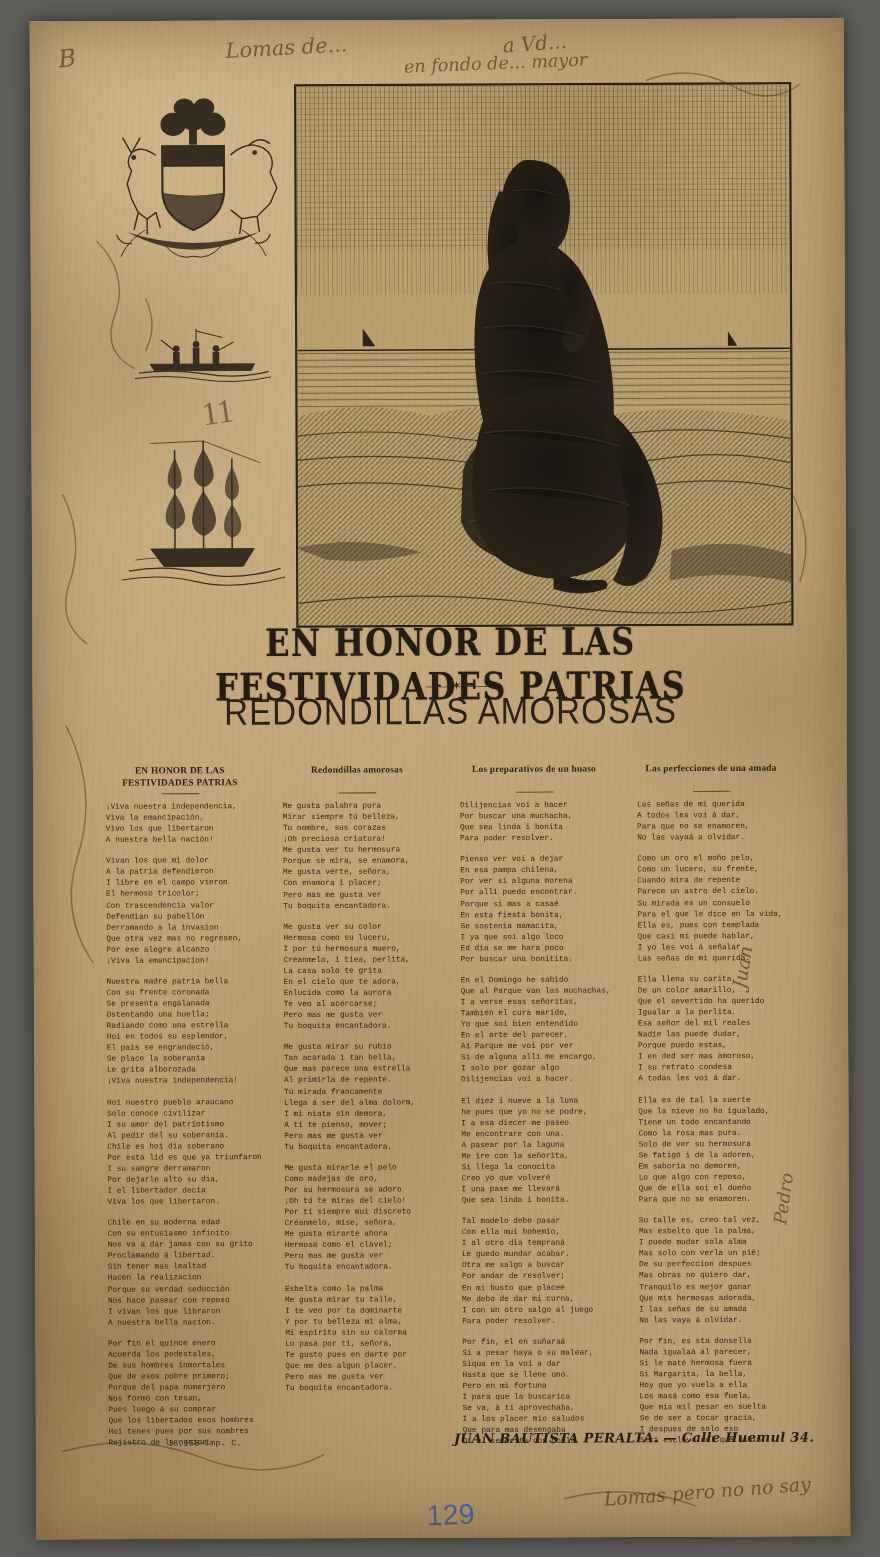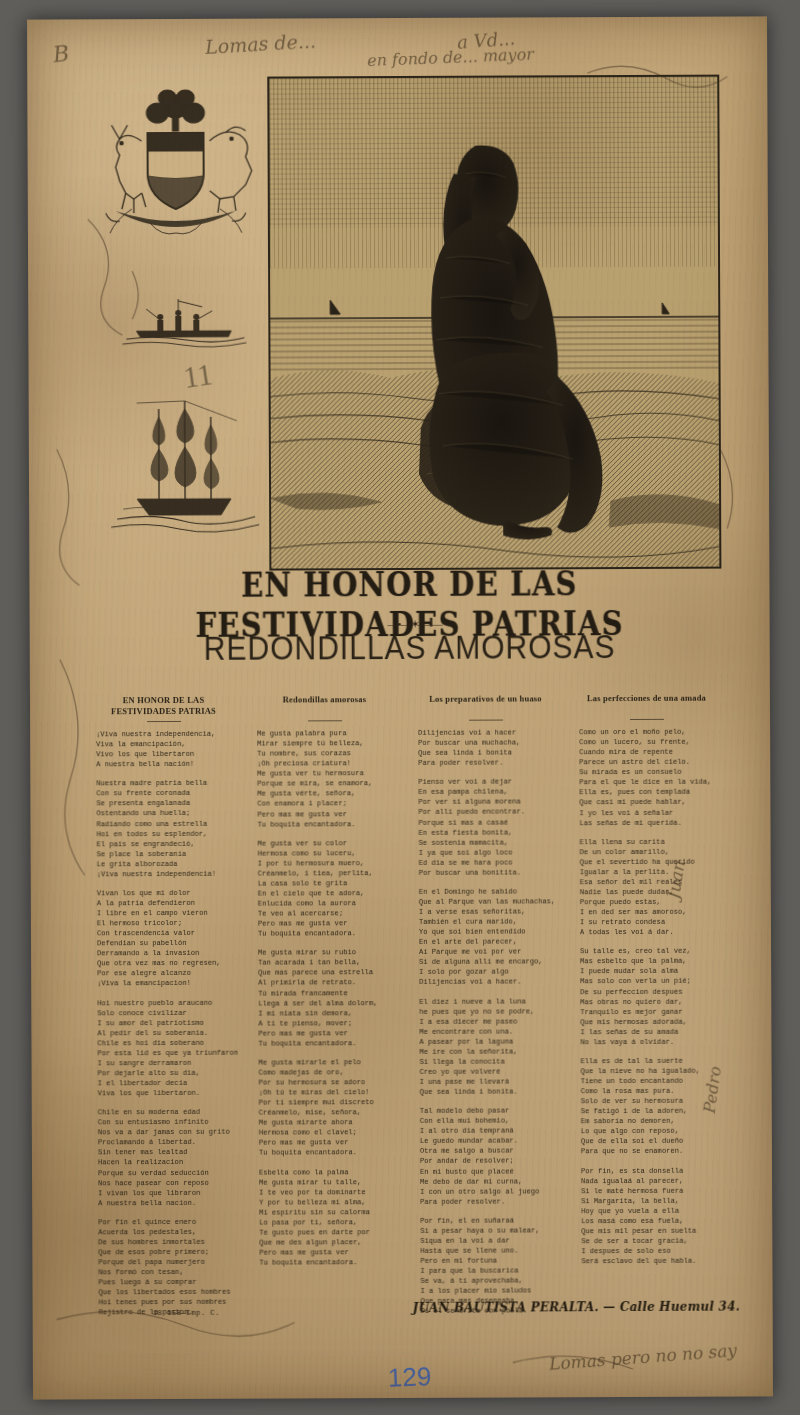--- a/index.html
+++ b/index.html
@@ -401,44 +401,44 @@
       <div class="col">
         <div class="col-head">EN HONOR DE LAS FESTIVIDADES PATRIAS</div>
         <div class="col-rule"></div>
         <div class="stanza">
           <div>¡Viva nuestra independencia,</div>
           <div>Viva la emancipación,</div>
           <div>Vivo los que libertaron</div>
           <div>A nuestra bella nación!</div>
         </div>
         <div class="stanza">
+          <div>Vivan los que mi dolor</div>
+          <div>A la patria defendieron</div>
+          <div>I libre en el campo vieron</div>
+          <div>El hermoso tricolor;</div>
+          <div>Con trascendencia valor</div>
+          <div>Defendian su pabellón</div>
+          <div>Derramando a la invasion</div>
+          <div>Que otra vez mas no regresen,</div>
+          <div>Por ese alegre alcanzo</div>
+          <div>¡Viva la emancipacion!</div>
+        </div>
+        <div class="stanza">
           <div>Nuestra madre patria bella</div>
           <div>Con su frente coronada</div>
           <div>Se presenta engalanada</div>
           <div>Ostentando una huella;</div>
           <div>Radiando como una estrella</div>
           <div>Hoi en todos su esplendor,</div>
           <div>El pais se engrandeció,</div>
           <div>Se place la soberanía</div>
           <div>Le grita alborozada</div>
           <div>¡Viva nuestra independencia!</div>
         </div>
         <div class="stanza">
-          <div>Vivan los que mi dolor</div>
-          <div>A la patria defendieron</div>
-          <div>I libre en el campo vieron</div>
-          <div>El hermoso tricolor;</div>
-          <div>Con trascendencia valor</div>
-          <div>Defendian su pabellón</div>
-          <div>Derramando a la invasion</div>
-          <div>Que otra vez mas no regresen,</div>
-          <div>Por ese alegre alcanzo</div>
-          <div>¡Viva la emancipacion!</div>
-        </div>
-        <div class="stanza">
           <div>Hoi nuestro pueblo araucano</div>
           <div>Solo conoce civilizar</div>
           <div>I su amor del patriotismo</div>
           <div>Al pedir del su soberanía.</div>
           <div>Chile es hoi dia soberano</div>
           <div>Por esta lid es que ya triunfaron</div>
           <div>I su sangre derramaron</div>
           <div>Por dejarle alto su dia,</div>
           <div>I el libertador decía</div>
           <div>Viva los que libertaron.</div>
@@ -493,21 +493,21 @@
           <div>En el cielo que te adora,</div>
           <div>Enlucida como la aurora</div>
           <div>Te veo al acercarse;</div>
           <div>Pero mas me gusta ver</div>
           <div>Tu boquita encantadora.</div>
         </div>
         <div class="stanza">
           <div>Me gusta mirar su rubio</div>
           <div>Tan acarada i tan bella,</div>
           <div>Que mas parece una estrella</div>
-          <div>Al primirla de retrato.</div>
+          <div>Al primirla de repente.</div>
           <div>Tú mirada francamente</div>
           <div>Llega á ser del alma dolorm,</div>
           <div>I mi niata sin demora,</div>
           <div>A tí te pienso, mover;</div>
           <div>Pero mas me gusta ver</div>
           <div>Tu boquita encantadora.</div>
         </div>
         <div class="stanza">
           <div>Me gusta mirarle el pelo</div>
           <div>Como madejas de oro,</div>
@@ -603,20 +603,26 @@
           <div>I a los placer mio saludos</div>
           <div>Que para mas desengaba</div>
           <div>Dí el señorita con pobla.</div>
         </div>
       </div>
 
       <div class="col">
         <div class="col-head">Las perfecciones de una amada</div>
         <div class="col-rule"></div>
         <div class="stanza">
+          <div>Las señas de mi querida</div>
+          <div>A todos les voi á dar,</div>
+          <div>Para que no se enamoren,</div>
+          <div>No las vayaá a olvidar.</div>
+        </div>
+        <div class="stanza">
           <div>Como un oro el moño pelo,</div>
           <div>Como un lucero, su frente,</div>
           <div>Cuando mira de repente</div>
           <div>Parece un astro del cielo.</div>
           <div>Su mirada es un consuelo</div>
           <div>Para el que le dice en la vida,</div>
           <div>Ella es, pues con templada</div>
           <div>Que casi mi puede hablar,</div>
           <div>I yo les voi á señalar</div>
           <div>Las señas de mi querida.</div>
@@ -627,42 +633,42 @@
           <div>Que el severtido ha querido</div>
           <div>Igualar a la perlita.</div>
           <div>Esa señor del mil reales</div>
           <div>Nadie las puede dudar,</div>
           <div>Porque puedo estas,</div>
           <div>I en ded ser mas amoroso,</div>
           <div>I su retrato condesa</div>
           <div>A todas les voi á dar.</div>
         </div>
         <div class="stanza">
+          <div>Ella es de tal la suerte</div>
+          <div>Que la nieve no ha igualado,</div>
+          <div>Tiene un todo encantando</div>
+          <div>Como la rosa mas pura.</div>
+          <div>Solo de ver su hermosura</div>
+          <div>Se fatigó i de la adoren,</div>
+          <div>Em saboría no demoren,</div>
+          <div>Lo que algo con reposo,</div>
+          <div>Que de ella soi el dueño</div>
+          <div>Para que no se enamoren.</div>
+        </div>
+        <div class="stanza">
           <div>Su talle es, creo tal vez,</div>
           <div>Mas esbelto que la palma,</div>
           <div>I puede mudar sola alma</div>
           <div>Mas solo con verla un pié;</div>
           <div>De su perfeccion despues</div>
           <div>Mas obras no quiero dar,</div>
           <div>Tranquilo es mejor ganar</div>
           <div>Que mis hermosas adorada,</div>
           <div>I las señas de su amada</div>
           <div>No las vaya á olvidar.</div>
-        </div>
-        <div class="stanza">
-          <div>Ella es de tal la suerte</div>
-          <div>Que la nieve no ha igualado,</div>
-          <div>Tiene un todo encantando</div>
-          <div>Como la rosa mas pura.</div>
-          <div>Solo de ver su hermosura</div>
-          <div>Se fatigó i de la adoren,</div>
-          <div>Em saboría no demoren,</div>
-          <div>Lo que algo con reposo,</div>
-          <div>Que de ella soi el dueño</div>
-          <div>Para que no se enamoren.</div>
         </div>
         <div class="stanza">
           <div>Por fin, es sta donsella</div>
           <div>Nada igualaá al parecer,</div>
           <div>Si le maté hermosa fuera</div>
           <div>Si Margarita, la bella,</div>
           <div>Hoy que yo vuela a ella</div>
           <div>Los masá como esa fuela,</div>
           <div>Que mis mil pesar en suelta</div>
           <div>Se de ser a tocar gracia,</div>

